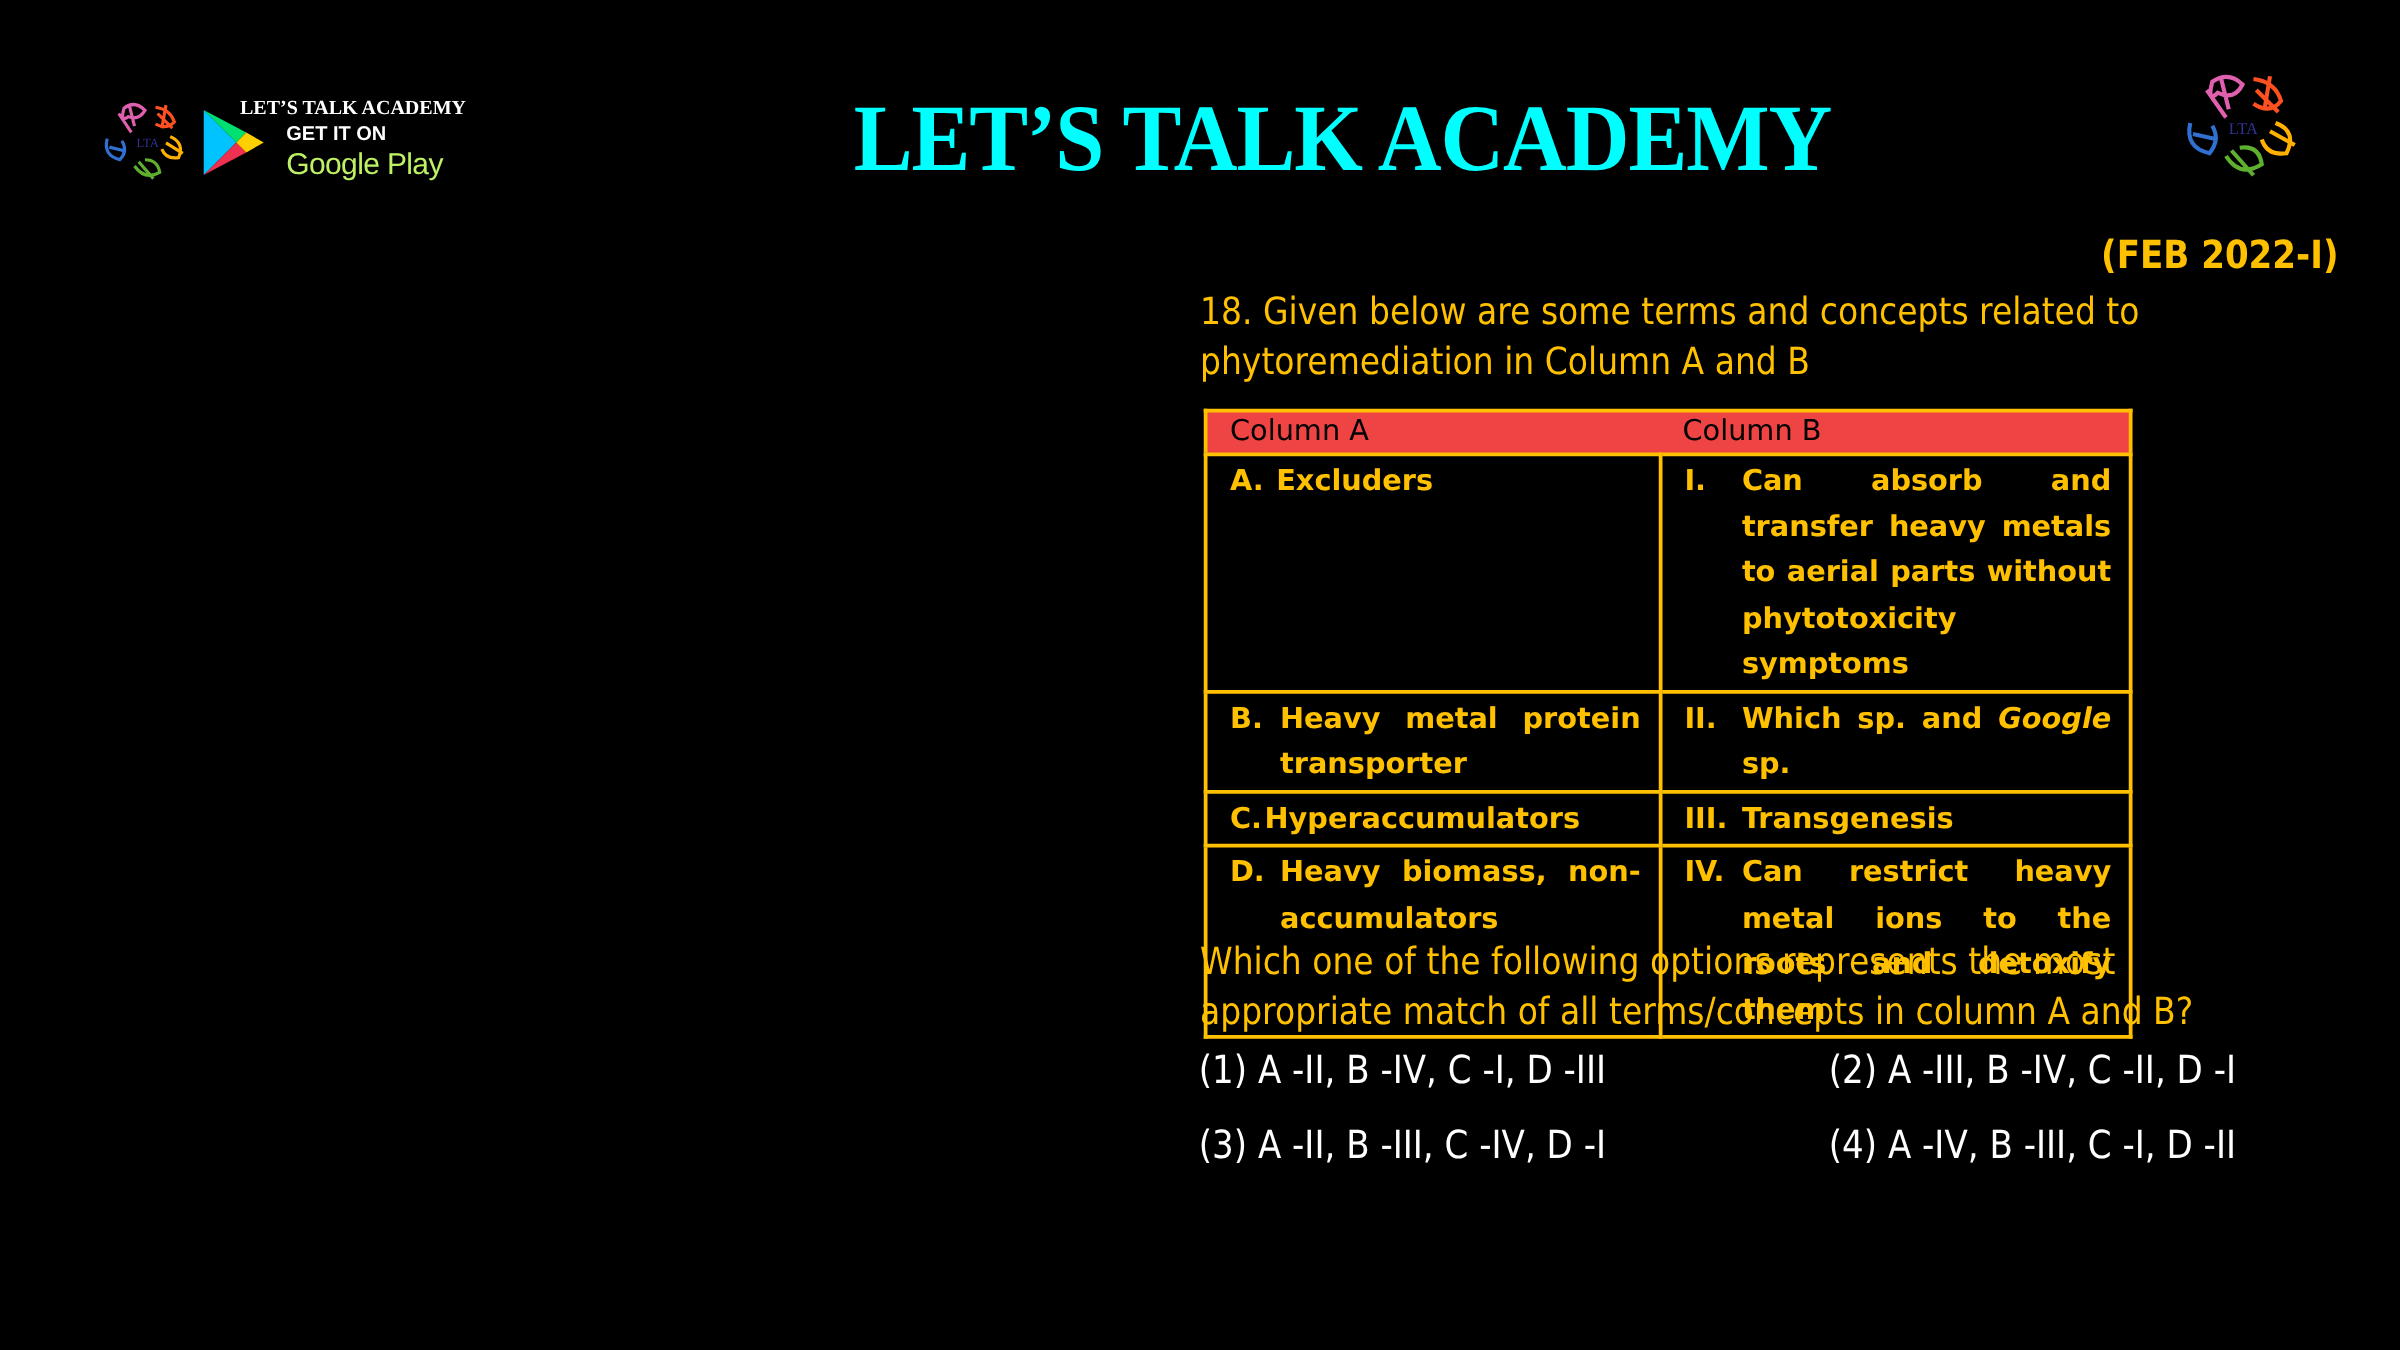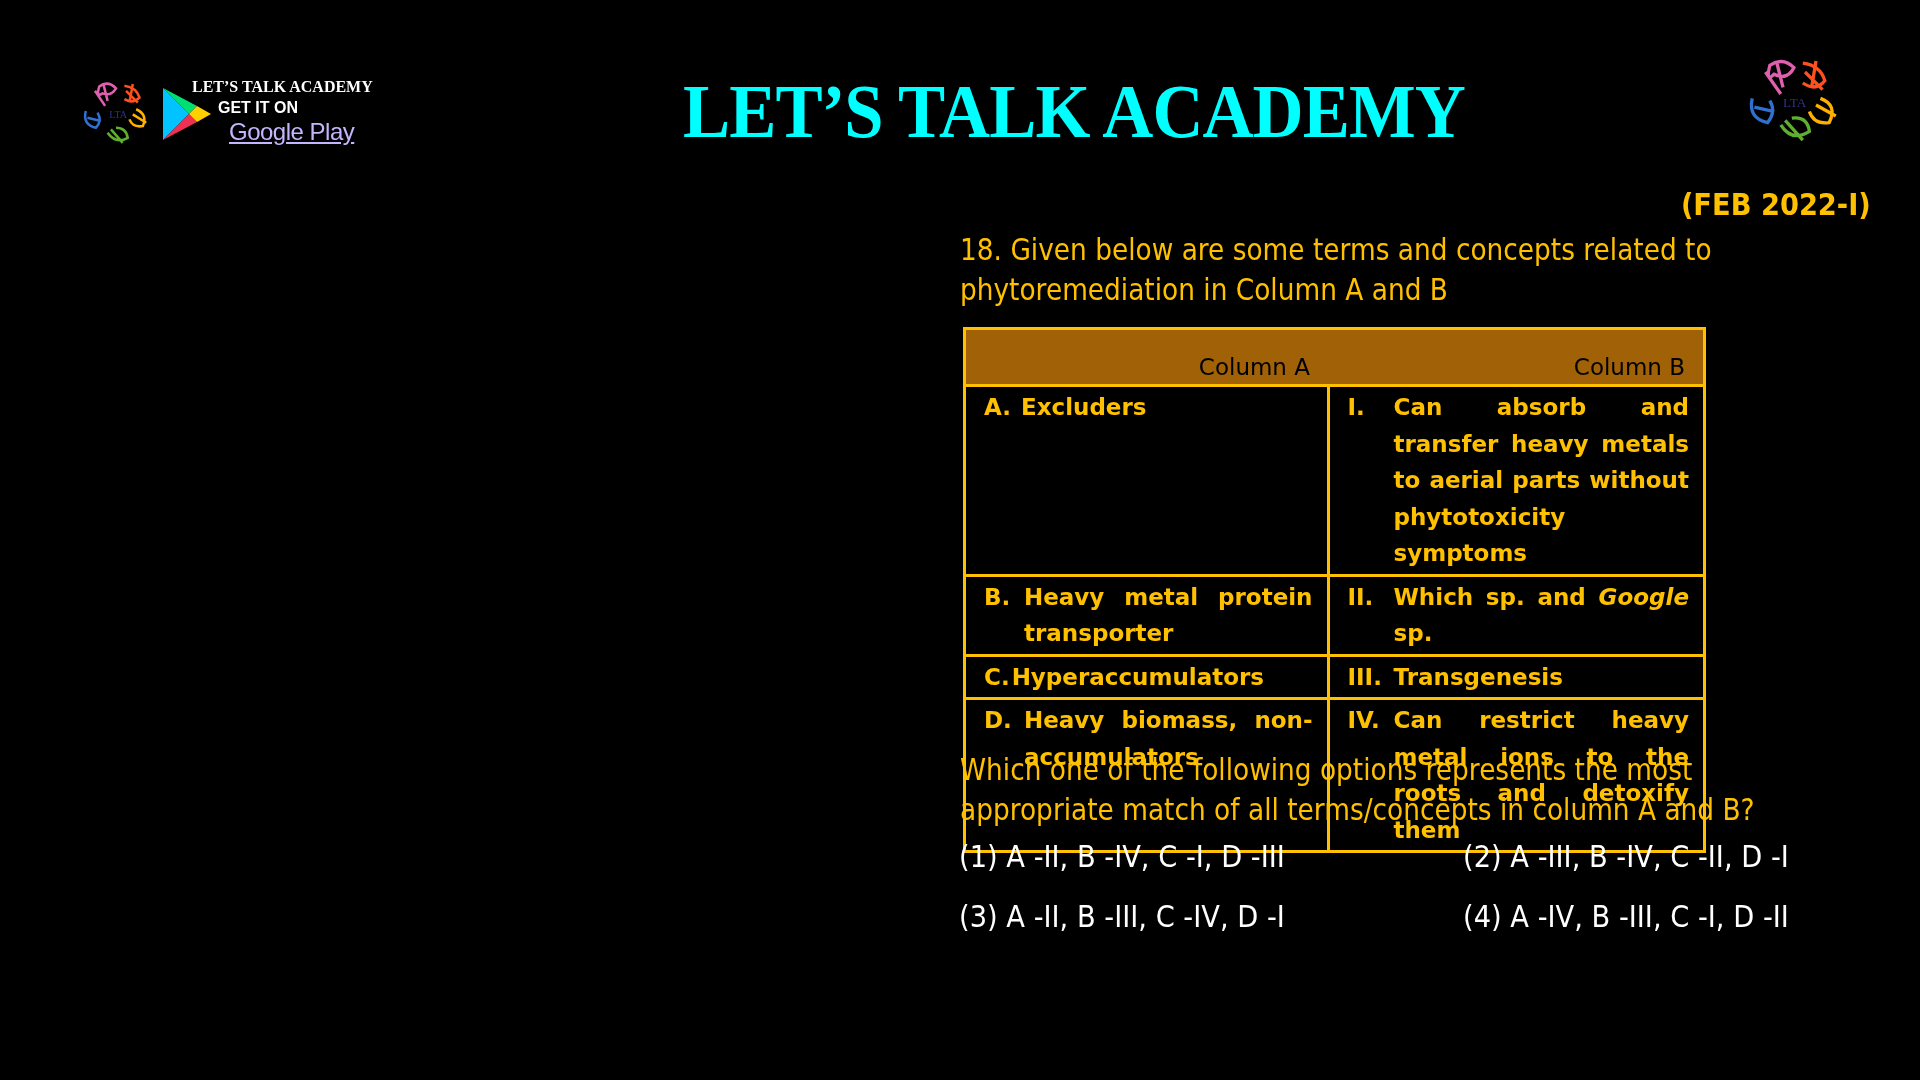--- a/index.html
+++ b/index.html
@@ -8,26 +8,26 @@
     font-family: "DejaVu Sans", sans-serif;
   }
   .logo-left { position: absolute; left: 74px; top: 74px; width: 84px; height: 84px; }
   .logo-right { position: absolute; left: 1738px; top: 50px; width: 112px; height: 110px; }
   .play-icon { position: absolute; left: 161px; top: 86px; width: 52px; height: 56px; }
   .brand-small {
     position: absolute; left: 192px; top: 78px;
     font-family: "Liberation Serif", serif; font-weight: bold; font-size: 16px; color: #fff;
   }
   .get-it {
-    position: absolute; left: 218px; top: 99px;
+    position: absolute; left: 229px; top: 99px;
     font-family: "Liberation Sans", sans-serif; font-weight: bold; font-size: 16px; color: #fff;
   }
   .google-play {
     position: absolute; left: 229px; top: 118px;
-    font-family: "Liberation Sans", sans-serif; font-size: 24px; color: #c4b5fd; letter-spacing: -0.5px; text-decoration: underline;
+    font-family: "Liberation Sans", sans-serif; font-size: 24px; color: #bef264; letter-spacing: -0.5px;
   }
   .main-title {
     position: absolute; left: 683px; top: 68px;
     font-family: "Liberation Serif", serif; font-weight: bold; font-size: 76px;
     color: #00ffff; letter-spacing: -1px; white-space: nowrap; transform: scaleX(0.93); transform-origin: left top;
   }
   .exam-tag {
     position: absolute; right: 49px; top: 186px;
     font-family: "DejaVu Sans", sans-serif; font-weight: bold; font-size: 31px; color: #ffc000;
     transform: scaleX(0.88); transform-origin: right top;
@@ -36,22 +36,22 @@
     position: absolute; left: 960px; top: 230px; width: 930px;
     font-family: "DejaVu Sans", sans-serif; font-size: 30px; line-height: 40px; color: #ffc000;
     transform: scaleX(0.88); transform-origin: left top;
   }
   .match-table {
     position: absolute; left: 963px; top: 327px; width: 743px;
     border: 3px solid #ffc000; border-collapse: collapse; color: #ffc000;
     font-family: "DejaVu Sans", sans-serif; font-weight: bold; font-size: 23px;
   }
   .match-table th {
-    background: #a16207; color: #000; text-align: right; font-weight: normal;
-    padding: 22px 18px 2px 18px; height: 30px;
+    background: #ef4444; color: #000; text-align: left; font-weight: normal;
+    padding: 0 18px 2px 18px; height: 30px;
   }
   .match-table td {
     border: 3px solid #ffc000; vertical-align: top; padding: 2px 14px 2px 18px; line-height: 36.5px;
   }
   .col-a { width: 326px; }
   .cell-inner { display: flex; }
   .cell-num { flex: 0 0 auto; padding-right: 10px; }
   .cell-txt { text-align: justify; text-align-last: left; }
   .follow-q {
     position: absolute; left: 960px; top: 750px; width: 940px;

